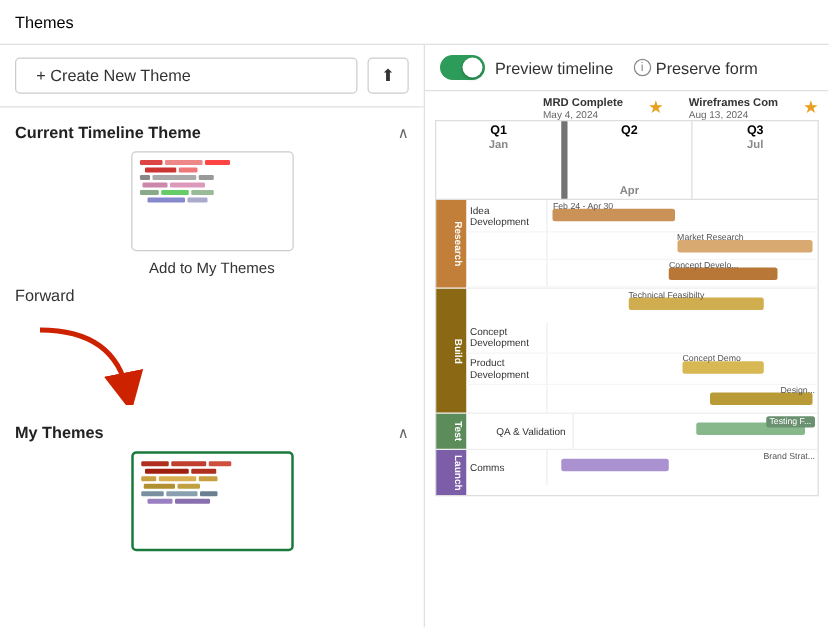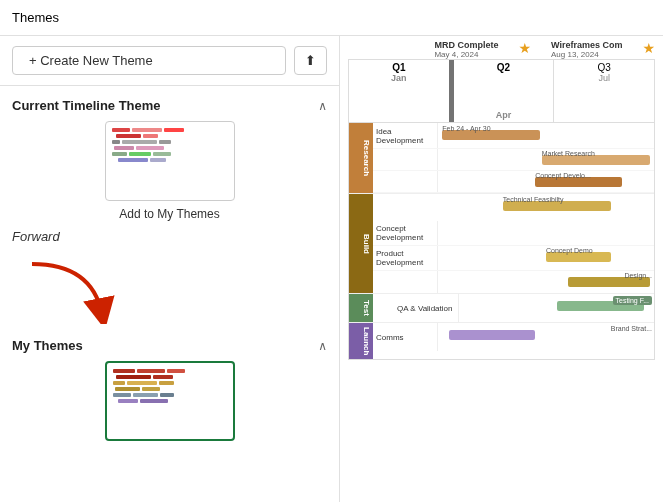--- a/index.html
+++ b/index.html
@@ -52,21 +52,21 @@
       overflow: hidden; background: #fff; position: relative;
       display: flex; flex-direction: column; padding: 4px; gap: 2px;
     }
     .theme-preview.selected {
       border: 2px solid #1a7a3c; border-radius: 4px;
     }
     .theme-label {
       font-size: 12px; color: #333; text-align: center;
     }
 
-    .theme-name { font-size: 13px; color: #333; font-style: italic; }
+    .theme-name { font-size: 13px; color: #333; }
 
     
     .right-panel {
       flex: 1; background: #fff; overflow: hidden; position: relative;
     }
 
     .right-header {
       display: flex; align-items: center; gap: 16px; padding: 8px 12px;
       border-bottom: 1px solid #e0e0e0;
     }
@@ -193,20 +193,32 @@
               <div style="width:20px;height:4px;background:#9980c0;border-radius:1px;"></div>
               <div style="width:28px;height:4px;background:#8870b0;border-radius:1px;"></div>
             </div>
           </div>
         </div>
       </div>
     </div>
   </div>
 
   <div class="right-panel">
+    <div class="right-header">
+      <div class="toggle-container">
+        <div class="toggle-switch">
+          <div class="toggle-knob"></div>
+        </div>
+        <span class="toggle-label">Preview timeline</span>
+      </div>
+      <div class="preserve-label">
+        <span class="info-icon">i</span>
+        <span>Preserve form</span>
+      </div>
+    </div>
 
     <div class="timeline-area">
 
       <div style="display:flex;justify-content:flex-end;padding:4px 8px 0;gap:20px;font-size:9px;">
         <div style="display:flex;flex-direction:column;">
           <span style="font-weight:600;color:#333;font-size:9px;">MRD Complete</span>
           <span style="color:#666;font-size:8px;">May 4, 2024</span>
         </div>
         <div style="color:#e8a020;font-size:14px;">★</div>
         <div style="display:flex;flex-direction:column;">
@@ -218,21 +230,21 @@
 
       <div style="display:flex;margin:0 8px;border:1px solid #ddd;border-bottom:none;">
         <div style="flex:1;text-align:center;padding:2px;font-size:10px;font-weight:600;border-right:5px solid #737373;">
           <div>Q1</div>
             <div style="font-size:9px;color:#888;">Jan</div>
         </div>
         <div style="flex:1;text-align:center;padding:2px;font-size:10px;font-weight:600;border-right:1px solid #ddd;">
           <div>Q2</div>
             <div style="font-size:9px;color:#888;margin-top:37px;">Apr</div>
         </div>
-        <div style="flex:1;text-align:center;padding:2px;font-size:10px;font-weight:400;">
+        <div style="flex:1;text-align:center;padding:2px;font-size:10px;font-weight:700;">
           <div>Q3</div>
             <div style="font-size:9px;color:#888;">Jul</div>
         </div>
       </div>
 
       <div style="margin:0 8px;border:1px solid #ddd;font-size:9px;">
 
         <div style="display:flex;border-bottom:1px solid #eee;">
           <div style="width:24px;background:#c17f3a;color:#fff;font-size:8px;writing-mode:vertical-rl;text-align:center;padding:4px 2px;font-weight:600;">Research</div>
           <div style="flex:1;display:flex;flex-direction:column;">

